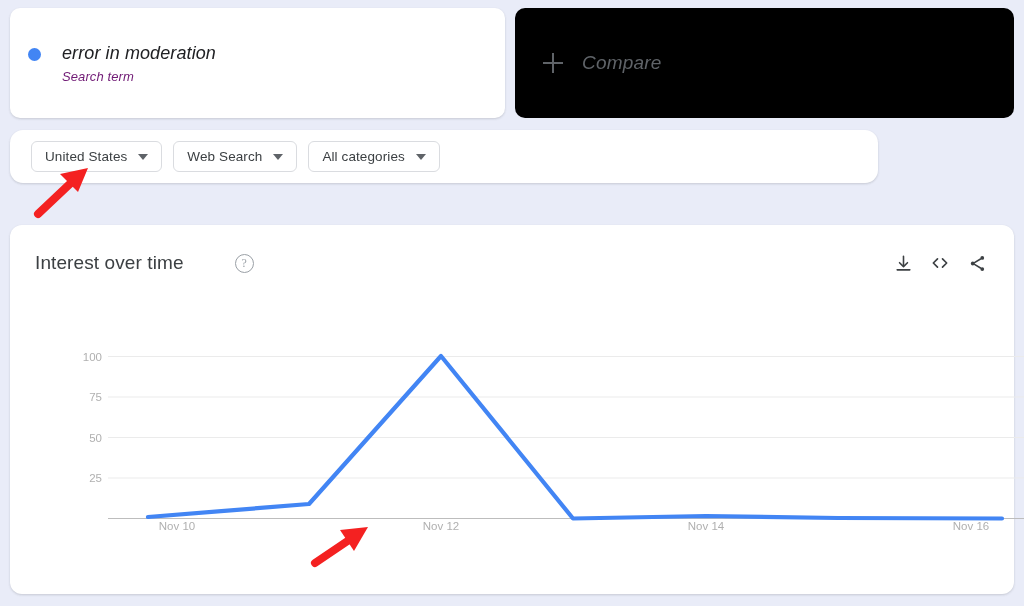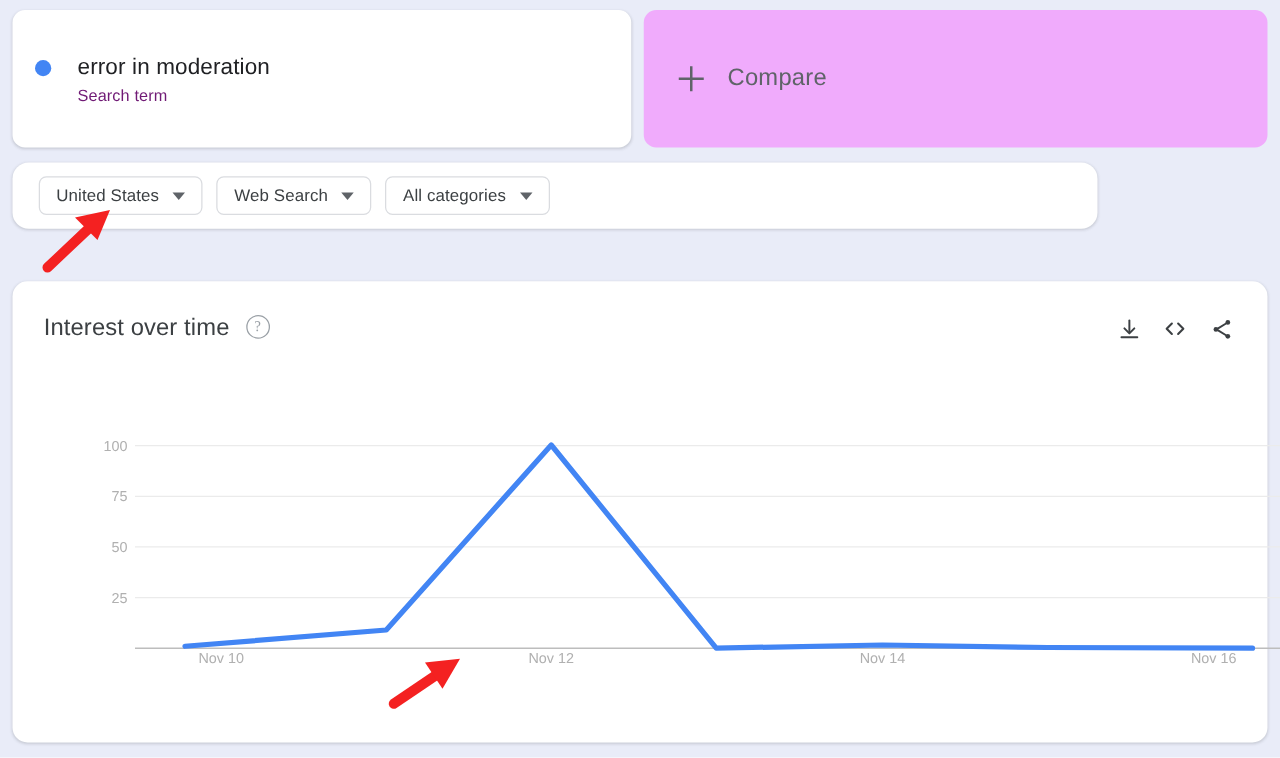--- a/index.html
+++ b/index.html
@@ -16,20 +16,21 @@
   }
 
   
   .top-row {
     position: absolute;
     left: 0; top: 0;
     width: 1024px;
     height: 125px;
     display: flex;
     align-items: flex-start;
+    font-style: italic;
   }
   .term-card {
     position: absolute;
     left: 10px; top: 8px;
     width: 495px;
     height: 110px;
     background: #ffffff;
     border-radius: 10px;
     box-shadow: 0 1px 2px rgba(60,64,67,0.12), 0 1px 3px rgba(60,64,67,0.08);
     display: flex;
@@ -63,21 +64,21 @@
     line-height: 18px;
     margin-top: 3px;
     letter-spacing: 0.1px;
   }
 
   .compare-card {
     position: absolute;
     left: 515px; top: 8px;
     width: 499px;
     height: 110px;
-    background: #f0abfc;
+    background: #000000;
     border-radius: 10px;
     display: flex;
     align-items: center;
     cursor: pointer;
   }
   .compare-inner {
     display: flex;
     align-items: center;
     padding-left: 28px;
   }
@@ -162,20 +163,22 @@
     width: 100%;
     height: 76px;
     display: flex;
     align-items: center;
     justify-content: space-between;
     padding: 0 24px 0 25px;
     box-sizing: border-box;
   }
   .chart-title-wrap {
     display: flex;
+    align-items: center;
+    gap: 38px;
   }
   .chart-title {
     font-size: 19px;
     color: #3c4043;
     letter-spacing: 0.1px;
   }
   .help-icon {
     width: 17px;
     height: 17px;
     border: 1.4px solid #9aa0a6;

